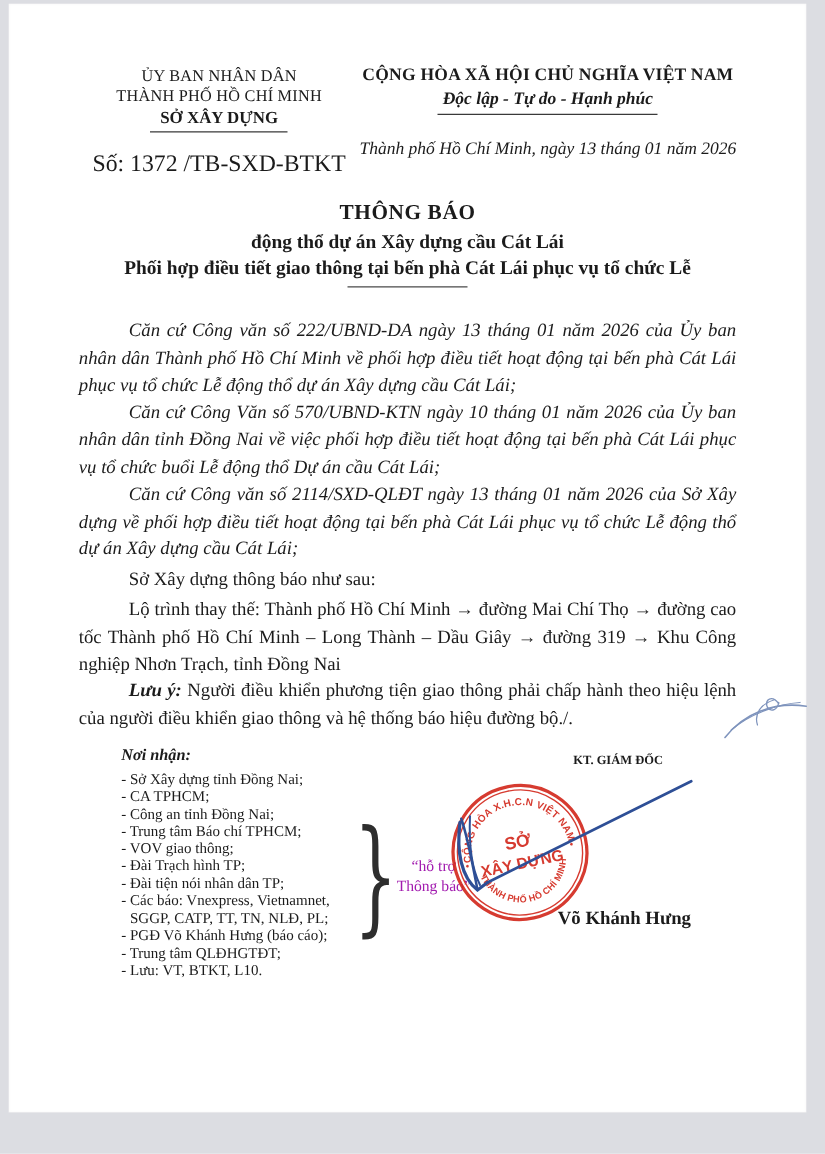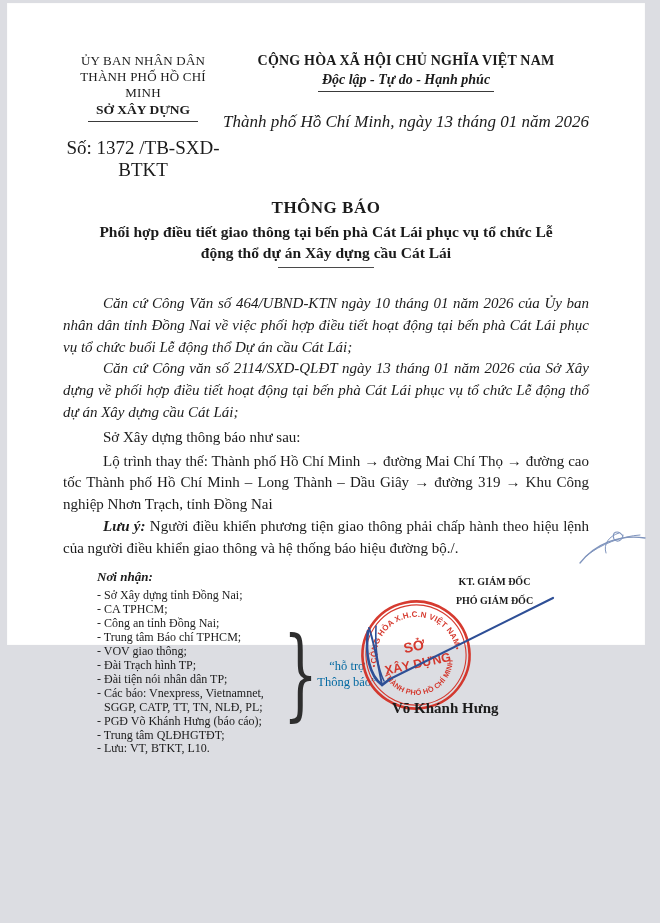--- a/index.html
+++ b/index.html
@@ -5,37 +5,37 @@
   html,body{margin:0;padding:0;}
   body{
     width:660px;height:923px;overflow:hidden;
     background:#dcdde2;
     font-family:"Liberation Serif","DejaVu Serif",serif;
     color:#1b1b1b;
   }
   .page{
     position:relative;
     margin:3px 15px 10px 7px;
-    width:638px;height:642px;
+    width:638px;height:887px;
     background:#ffffff;
     box-shadow:inset 0 0 2px rgba(0,0,0,.05);
   }
   .content{padding:50px 56px 0 56px;}
   
   .header{display:flex;}
   .header-left{width:248px;text-align:center;}
   .header-right{flex:1;text-align:center;}
   .h-line{font-size:13px;line-height:16px;letter-spacing:.2px;}
   .h-org{font-size:13.5px;font-weight:bold;margin-top:1px;}
   .h-org .ul{display:inline-block;border-bottom:1.6px solid #3a3a3a;padding:0 8px 3px;text-align:right;}
   .h-num{font-size:19px;margin-top:15px;}
   .h-nat{font-size:14px;font-weight:bold;letter-spacing:.2px;}
   .h-motto{font-size:14px;font-weight:bold;margin-top:3px;}
   .h-motto .ul{display:inline-block;border-bottom:1.6px solid #3a3a3a;padding:0 4px 3px;font-style:italic;}
-  .h-date{font-size:17px;font-style:italic;margin-top:20px;white-space:nowrap;}
+  .h-date{font-size:14px;font-style:italic;margin-top:20px;white-space:nowrap;}
   
   .title-block{text-align:center;margin-top:17px;}
   .t-main{font-size:17px;font-weight:bold;letter-spacing:.5px;}
   .t-sub{font-size:15.5px;font-weight:bold;line-height:21px;margin-top:3px;}
   .t-underline{width:96px;border-top:1.6px solid #4a4a4a;margin:4px auto 0;}
   
   .doc-body{margin-top:25px;font-size:15px;line-height:21.8px;text-align:justify;}
   .doc-body p{margin:0;text-indent:40px;}
   .cite{font-style:italic;}
   .intro{margin:3px 0 2px 0 !important;}
@@ -47,29 +47,29 @@
   .r-item{white-space:nowrap;}
   .r-cont{padding-left:7px;}
   .brace{
     position:absolute;left:276px;top:60px;
     font-size:100px;font-weight:300;color:#2e2e2e;
     transform:scaleX(.55);transform-origin:left top;line-height:.92;
     font-family:"DejaVu Serif",serif;
   }
   .brace-note{
     position:absolute;left:300px;top:90px;width:80px;
-    text-align:center;font-size:12.5px;line-height:16px;color:#0369a1;
+    text-align:center;font-size:12.5px;line-height:16px;color:#a21caf;
   }
   .sign-title{
     position:absolute;left:380px;top:4px;width:215px;
     text-align:center;font-size:10px;font-weight:bold;line-height:19.5px;
   }
   .signer{
     position:absolute;left:385px;top:132px;width:215px;
-    text-align:left;font-size:15px;font-weight:bold;
+    text-align:center;font-size:15px;font-weight:bold;
   }
   .stamp-svg{position:absolute;left:352px;top:30px;transform:rotate(-12deg);opacity:.92;}
   .sig-svg{position:absolute;left:315px;top:-46px;}
 </style>
 </head>
 <body>
 
 <div class="page">
   <div class="content">
 
@@ -83,28 +83,29 @@
       <div class="header-right">
         <div class="h-nat">CỘNG HÒA XÃ HỘI CHỦ NGHĨA VIỆT NAM</div>
         <div class="h-motto"><span class="ul">Độc lập - Tự do - Hạnh phúc</span></div>
         <div class="h-date">Thành phố Hồ Chí Minh, ngày 13 tháng 01 năm 2026</div>
       </div>
     </div>
 
     <div class="title-block">
       <div class="t-main">THÔNG BÁO</div>
       <div class="t-sub">
+        <div>động thổ dự án Xây dựng cầu Cát Lái</div>
         <div>Phối hợp điều tiết giao thông tại bến phà Cát Lái phục vụ tổ chức Lễ</div>
-        <div>động thổ dự án Xây dựng cầu Cát Lái</div>
       </div>
       <div class="t-underline"></div>
     </div>
 
     <div class="doc-body">
-      <p class="cite">Căn cứ Công Văn số 464/UBND-KTN ngày 10 tháng 01 năm 2026 của Ủy ban nhân dân tỉnh Đồng Nai về việc phối hợp điều tiết hoạt động tại bến phà Cát Lái phục vụ tổ chức buổi Lễ động thổ Dự án cầu Cát Lái;</p>
+      <p class="cite">Căn cứ Công văn số 222/UBND-DA ngày 13 tháng 01 năm 2026 của Ủy ban nhân dân Thành phố Hồ Chí Minh về phối hợp điều tiết hoạt động tại bến phà Cát Lái phục vụ tổ chức Lễ động thổ dự án Xây dựng cầu Cát Lái;</p>
+      <p class="cite">Căn cứ Công Văn số 570/UBND-KTN ngày 10 tháng 01 năm 2026 của Ủy ban nhân dân tỉnh Đồng Nai về việc phối hợp điều tiết hoạt động tại bến phà Cát Lái phục vụ tổ chức buổi Lễ động thổ Dự án cầu Cát Lái;</p>
       <p class="cite">Căn cứ Công văn số 2114/SXD-QLĐT ngày 13 tháng 01 năm 2026 của Sở Xây dựng về phối hợp điều tiết hoạt động tại bến phà Cát Lái phục vụ tổ chức Lễ động thổ dự án Xây dựng cầu Cát Lái;</p>
       <p class="intro">Sở Xây dựng thông báo như sau:</p>
       <p>Lộ trình thay thế: Thành phố Hồ Chí Minh → đường Mai Chí Thọ → đường cao tốc Thành phố Hồ Chí Minh – Long Thành – Dầu Giây → đường 319 → Khu Công nghiệp Nhơn Trạch, tỉnh Đồng Nai</p>
       <p><span class="note-label">Lưu ý:</span><span> Người điều khiển phương tiện giao thông phải chấp hành theo hiệu lệnh của người điều khiển giao thông và hệ thống báo hiệu đường bộ./.</span></p>
     </div>
   </div>
 
   <div class="footer">
 
     <div class="recipients">
@@ -124,21 +125,20 @@
     </div>
 
     <div class="brace">}</div>
     <div class="brace-note">
       <div>“hỗ trợ</div>
       <div>Thông báo”</div>
     </div>
 
     <div class="sign-title">
       <div>KT. GIÁM ĐỐC</div>
-      <div>PHÓ GIÁM ĐỐC</div>
     </div>
 
     <svg class="stamp-svg" width="114" height="114" viewBox="0 0 114 114" xmlns="http://www.w3.org/2000/svg" xmlns:xlink="http://www.w3.org/1999/xlink">
       <g fill="none" stroke="#d32b1f">
         <circle cx="57" cy="57" r="53.5" stroke-width="2.6"></circle>
         <circle cx="57" cy="57" r="50" stroke-width="1.1"></circle>
       </g>
       <defs>
         <path id="arcTop" d="M 17,59 A 40,40 0 0 1 97,59"></path>
         <path id="arcBot" d="M 21,61 A 36,36 0 0 0 93,61"></path>

